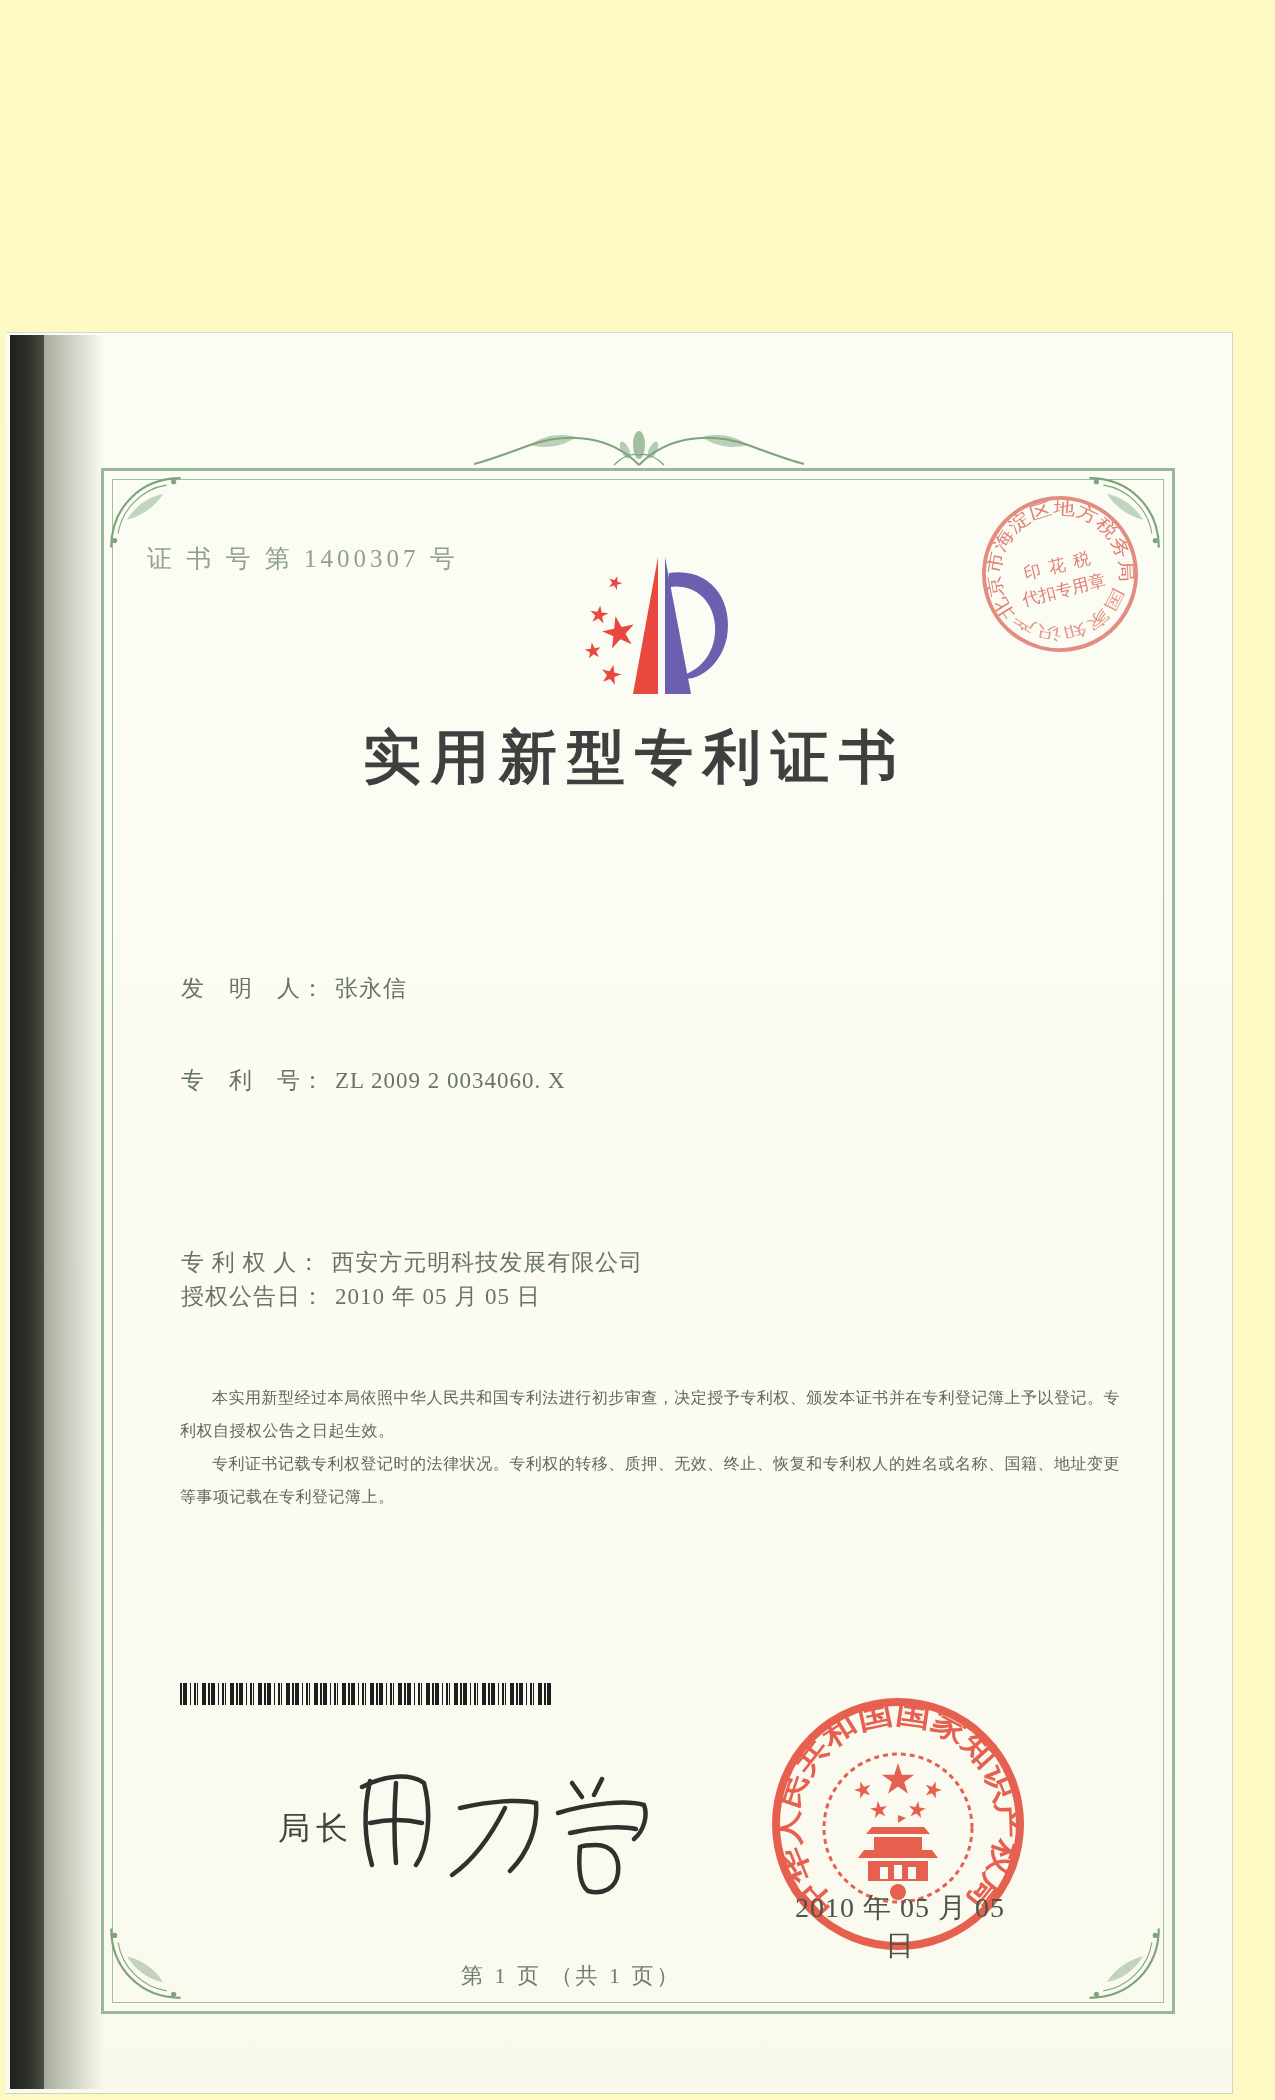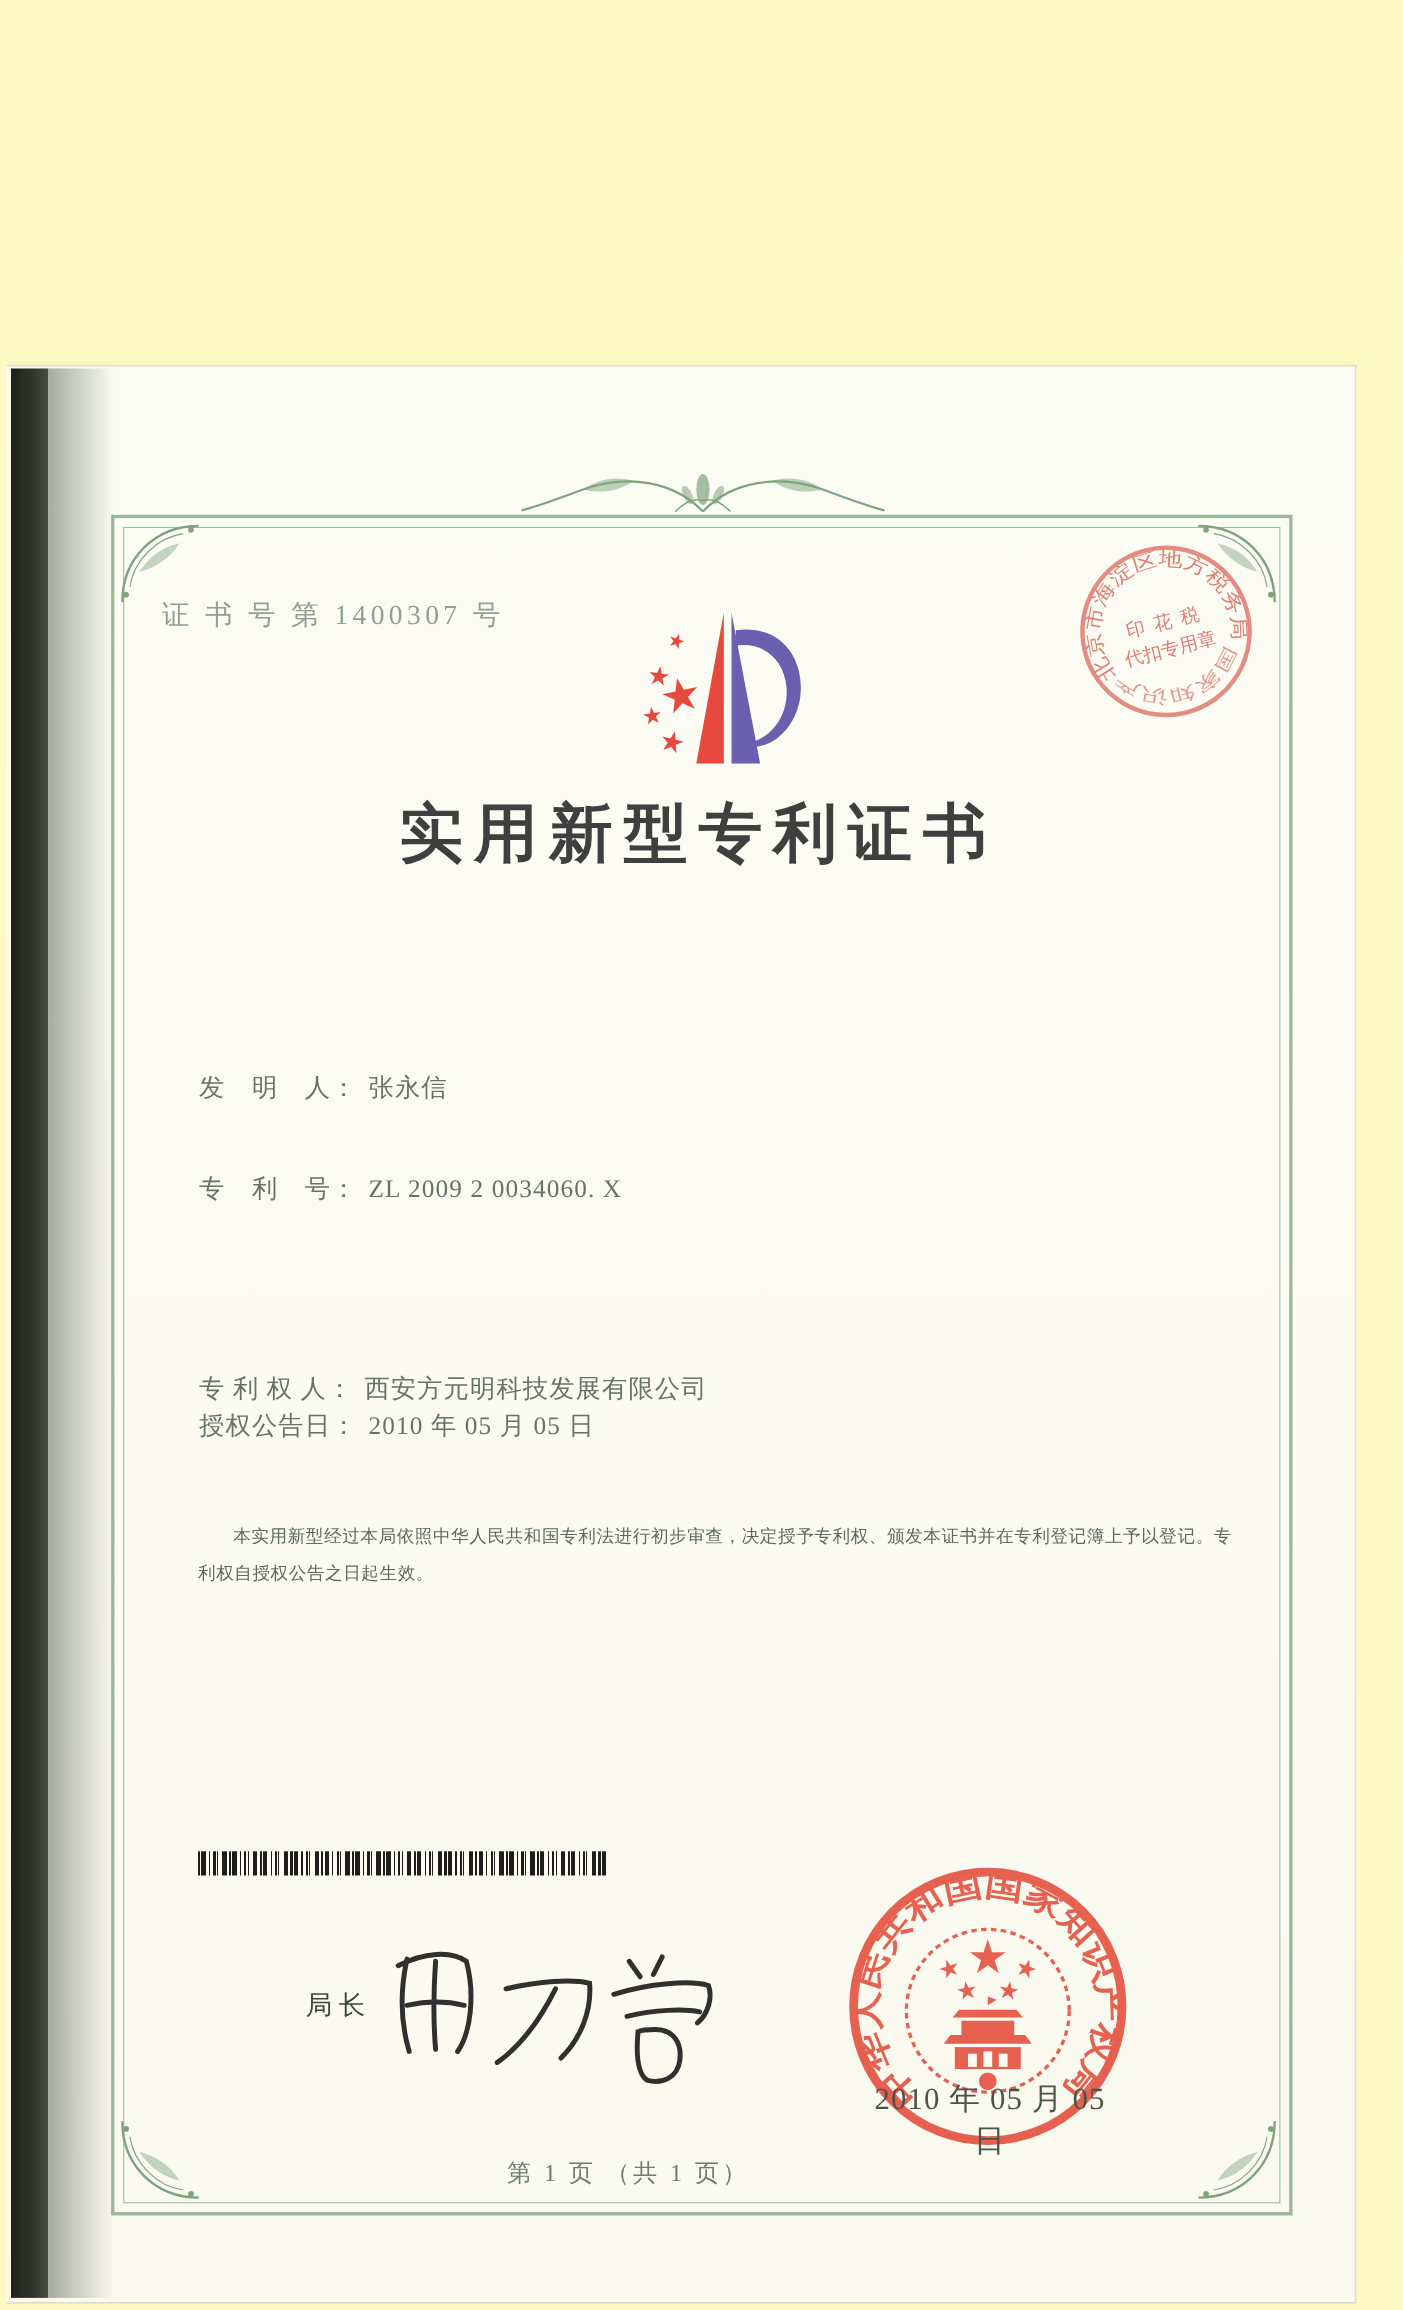--- a/index.html
+++ b/index.html
@@ -30,21 +30,21 @@
   .paras p{margin:0;text-indent:2em;font-size:16px;line-height:33px;color:#5d695e;
            letter-spacing:.5px;text-align:justify;}
   .barcode{position:absolute;left:174px;top:1350px;width:372px;height:22px;
            background:repeating-linear-gradient(90deg,
              #1d1d1d 0 2px,transparent 2px 3px,
              #1d1d1d 3px 7px,transparent 7px 10px,
              #1d1d1d 10px 11px,transparent 11px 14px,
              #1d1d1d 14px 16px,transparent 16px 17px,
              #1d1d1d 17px 18px,transparent 18px 22px,
              #1d1d1d 22px 26px,transparent 26px 28px);}
-  .director{position:absolute;left:272px;top:1474px;font-size:24px;letter-spacing:6px;color:#3c463c;}
+  .director{position:absolute;left:272px;top:1474px;font-size:32px;letter-spacing:6px;color:#3c463c;}
   .sig{position:absolute;left:334px;top:1420px;width:310px;height:160px;}
   .stamp-top{position:absolute;left:969px;top:156px;width:170px;height:170px;
              transform:rotate(-14deg);opacity:.88;}
   .seal-bottom{position:absolute;left:756px;top:1355px;width:272px;height:272px;}
   .seal-date{position:absolute;left:789px;top:1556px;width:210px;text-align:center;
              font-size:28px;letter-spacing:1px;color:#49544a;z-index:3;}
   .footer{position:absolute;left:455px;top:1628px;width:300px;
           font-size:22px;letter-spacing:3px;color:#6e7b6e;}
   svg text{font-family:"Liberation Serif","DejaVu Serif",serif;}
 </style>
@@ -122,20 +122,21 @@
     </div>
     <div class="field" style="top:914px">
       <span class="flabel">专 利 权 人：</span><span class="fvalue">西安方元明科技发展有限公司</span>
     </div>
     <div class="field" style="top:948px">
       <span class="flabel">授权公告日：</span><span class="fvalue">2010 年 05 月 05 日</span>
     </div>
 
     <div class="paras">
       <p>本实用新型经过本局依照中华人民共和国专利法进行初步审查，决定授予专利权、颁发本证书并在专利登记簿上予以登记。专利权自授权公告之日起生效。</p>
+      <p>专利证书记载专利权登记时的法律状况。专利权的转移、质押、无效、终止、恢复和专利权人的姓名或名称、国籍、地址变更等事项记载在专利登记簿上。</p>
     </div>
 
     <div class="barcode"></div>
 
     <div class="director">局长</div>
     <div class="sig" aria-label="田力普">
       <svg width="310" height="160" viewBox="0 0 310 160">
         <g fill="none" stroke="#1f1f1f" stroke-width="4.5" stroke-linecap="round" opacity=".92">
           <path d="M30,28 C24,55 24,85 32,112"></path>
           <path d="M22,34 C45,22 70,20 84,30 C92,60 88,95 76,112"></path>

